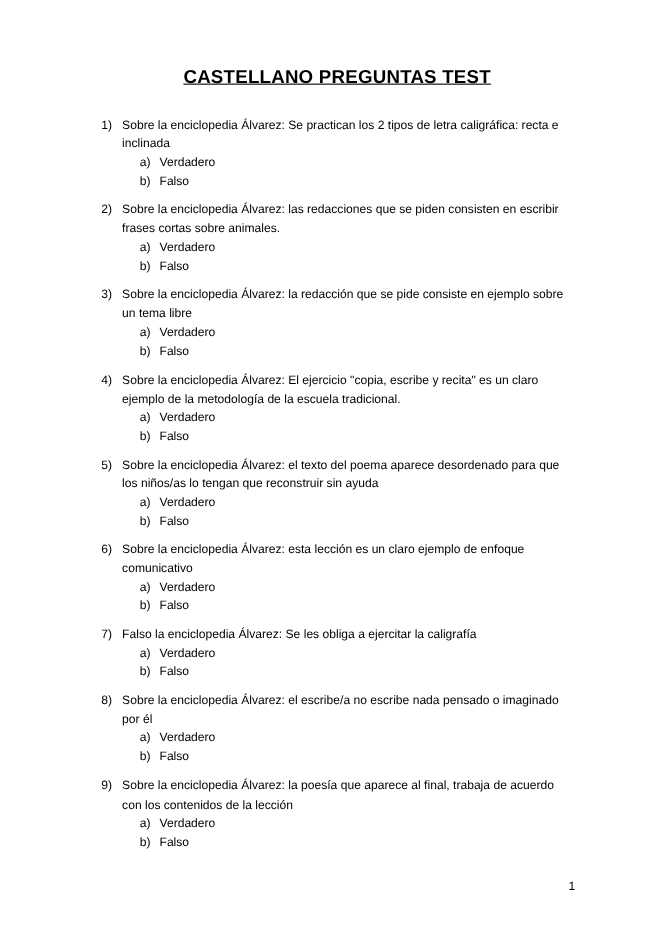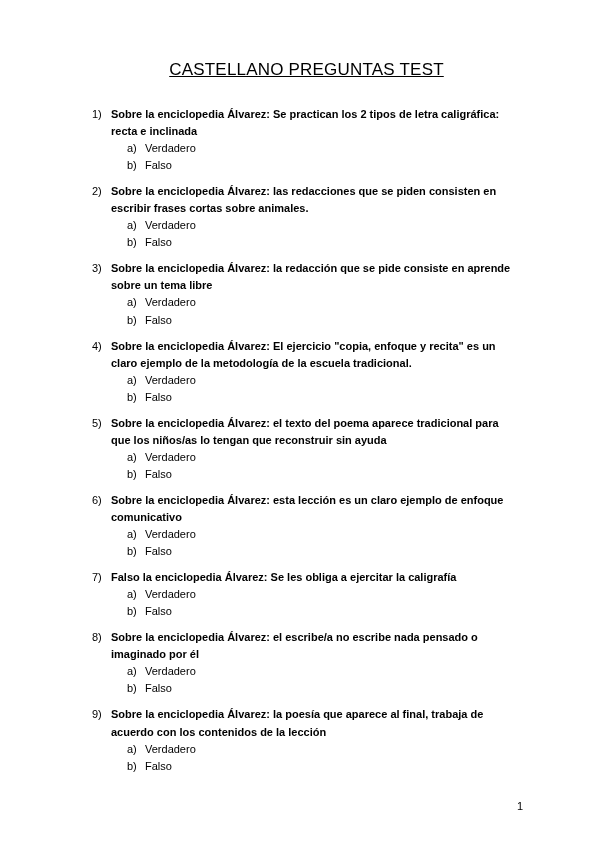--- a/index.html
+++ b/index.html
@@ -14,41 +14,40 @@
     font-family: "Liberation Sans", sans-serif;
     position: relative;
     overflow: hidden;
   }
   .page {
     padding: 60px 79px 0 92px;
     box-sizing: border-box;
   }
   .title {
     font-size: 17px;
-    font-weight: normal;
+    font-weight: bold;
     text-align: center;
     text-decoration: underline;
     margin: 0 0 26px 0;
     letter-spacing: 0.2px;
   }
   .question {
     margin-bottom: 9px;
     font-size: 11px;
     line-height: 1.55;
   }
   .q-row {
     display: flex;
   }
   .q-num {
     flex: 0 0 19px;
     width: 19px;
   }
   .q-text {
     flex: 1;
-    font-weight: bold;
   }
   .options {
     padding-left: 35px;
   }
   .option {
     display: flex;
   }
   .opt-label {
     flex: 0 0 18px;
     width: 18px;
@@ -96,55 +95,55 @@
       <div class="option">
         <span class="opt-label">b)</span>
         <span class="opt-text">Falso</span>
       </div>
     </div>
   </div>
 
   <div class="question">
     <div class="q-row">
       <span class="q-num">3)</span>
-      <span class="q-text">Sobre la enciclopedia Álvarez: la redacción que se pide consiste en aprende sobre un tema libre</span>
+      <span class="q-text">Sobre la enciclopedia Álvarez: la redacción que se pide consiste en ejemplo sobre un tema libre</span>
     </div>
     <div class="options">
       <div class="option">
         <span class="opt-label">a)</span>
         <span class="opt-text">Verdadero</span>
       </div>
       <div class="option">
         <span class="opt-label">b)</span>
         <span class="opt-text">Falso</span>
       </div>
     </div>
   </div>
 
   <div class="question">
     <div class="q-row">
       <span class="q-num">4)</span>
-      <span class="q-text">Sobre la enciclopedia Álvarez: El ejercicio "copia, enfoque y recita" es un claro ejemplo de la metodología de la escuela tradicional.</span>
+      <span class="q-text">Sobre la enciclopedia Álvarez: El ejercicio "copia, escribe y recita" es un claro ejemplo de la metodología de la escuela tradicional.</span>
     </div>
     <div class="options">
       <div class="option">
         <span class="opt-label">a)</span>
         <span class="opt-text">Verdadero</span>
       </div>
       <div class="option">
         <span class="opt-label">b)</span>
         <span class="opt-text">Falso</span>
       </div>
     </div>
   </div>
 
   <div class="question">
     <div class="q-row">
       <span class="q-num">5)</span>
-      <span class="q-text">Sobre la enciclopedia Álvarez: el texto del poema aparece tradicional para que los niños/as lo tengan que reconstruir sin ayuda</span>
+      <span class="q-text">Sobre la enciclopedia Álvarez: el texto del poema aparece desordenado para que los niños/as lo tengan que reconstruir sin ayuda</span>
     </div>
     <div class="options">
       <div class="option">
         <span class="opt-label">a)</span>
         <span class="opt-text">Verdadero</span>
       </div>
       <div class="option">
         <span class="opt-label">b)</span>
         <span class="opt-text">Falso</span>
       </div>

